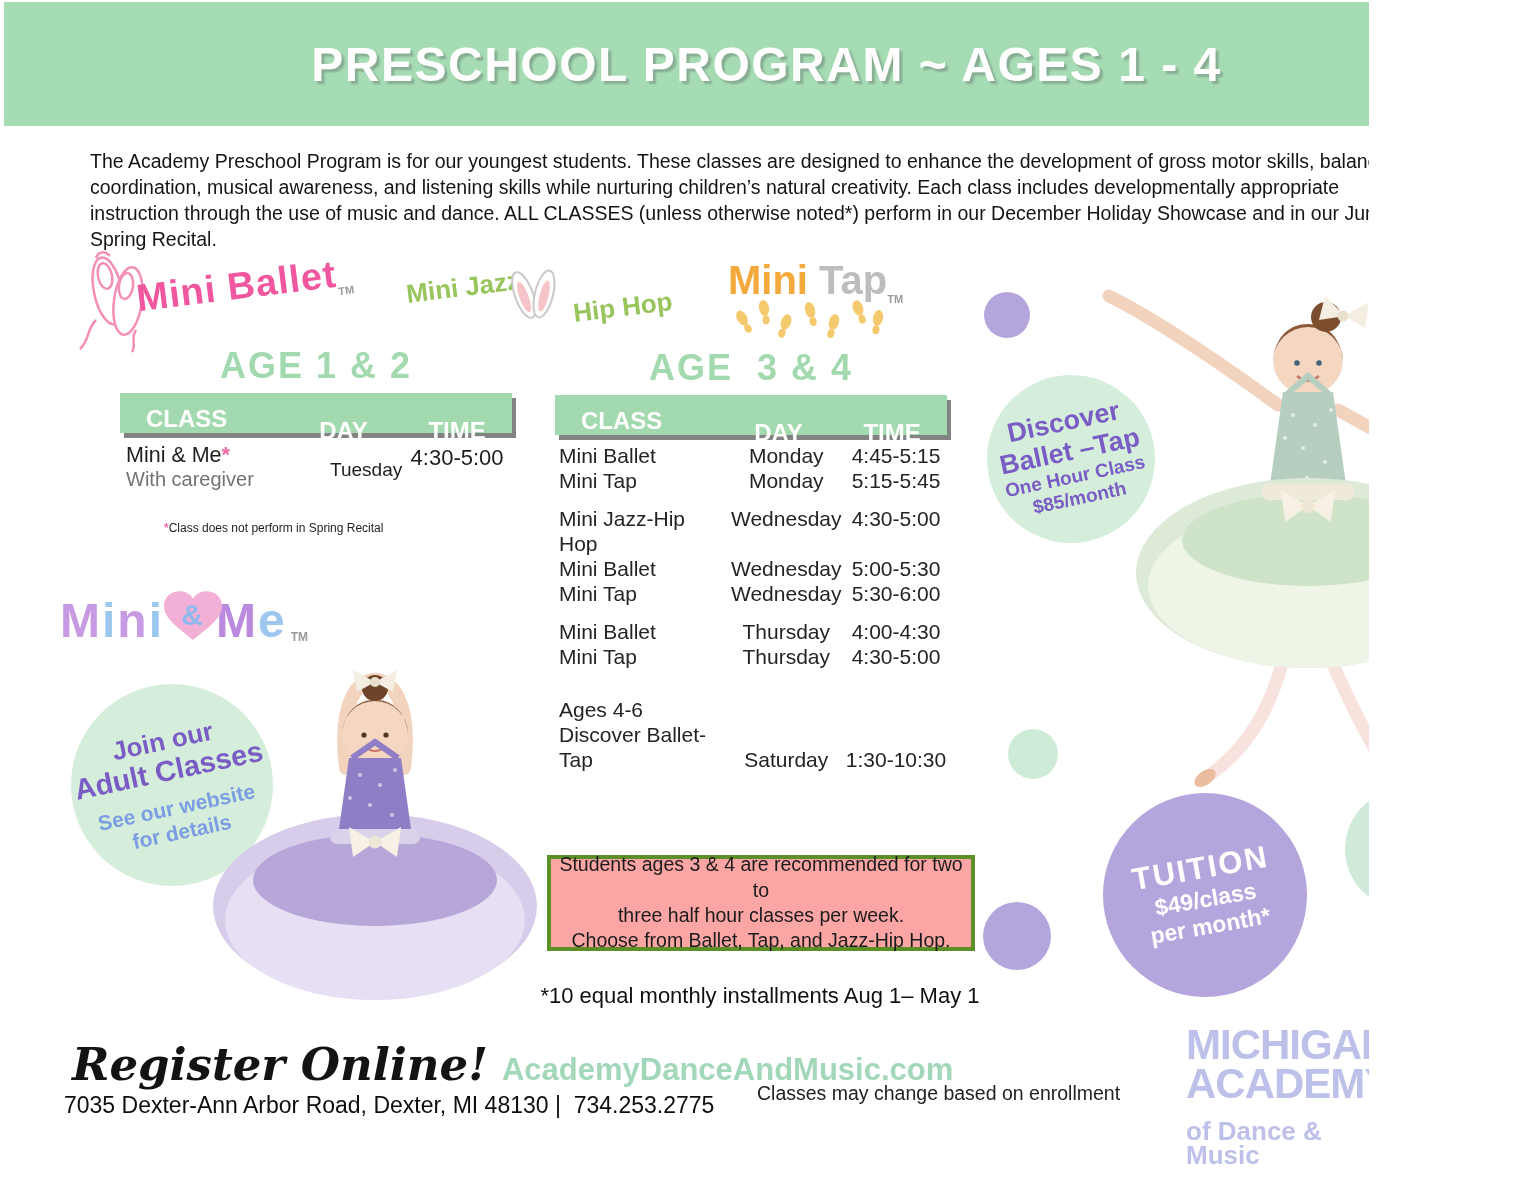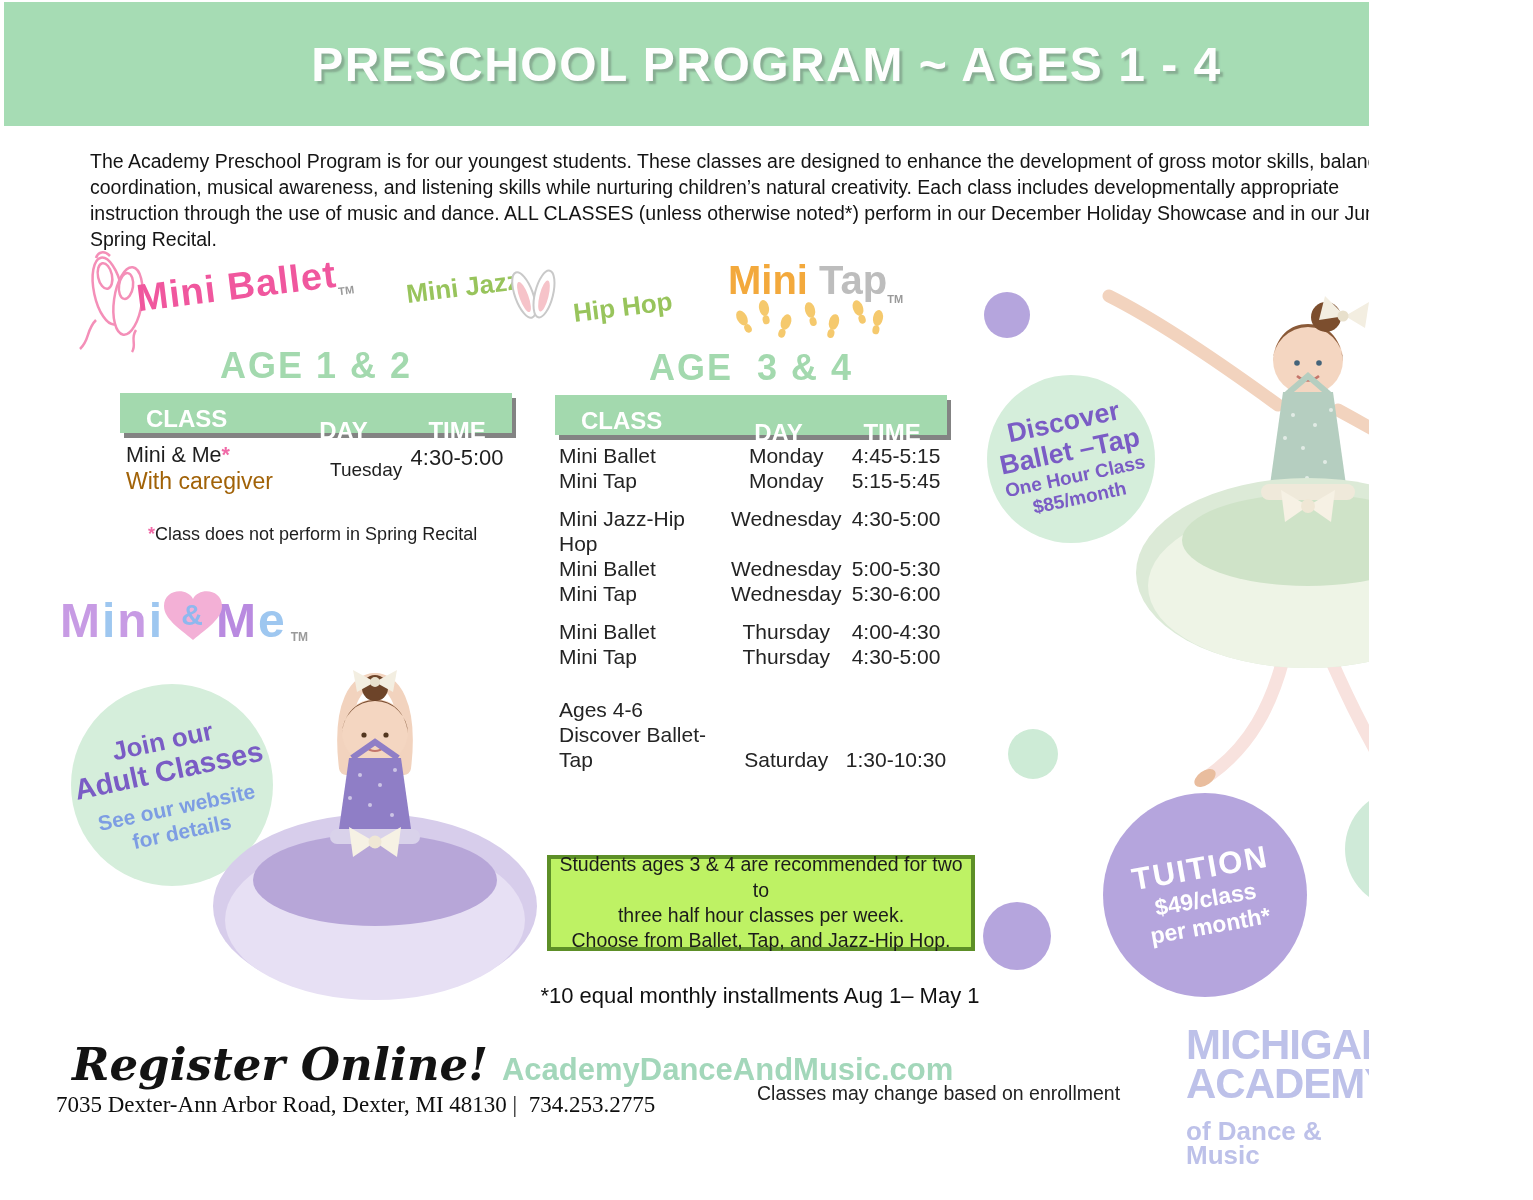--- a/index.html
+++ b/index.html
@@ -47,25 +47,25 @@
              letter-spacing:2px;margin-bottom:6px;white-space:pre;}
   .tbl-head{height:40px;background:#a3d9ae;box-shadow:4px 5px 0 rgba(104,104,104,.82);
             display:grid;grid-template-columns:42% 30% 28%;align-items:center;
             color:#fff;font-weight:800;font-size:24px;}
   .tbl-head .h1{padding-left:26px;}
   .tbl-head .h2,.tbl-head .h3{text-align:center;margin-top:24px;}
 
   .t1-body{margin-top:10px;display:grid;grid-template-columns:42% 30% 28%;
            font-size:21.5px;color:#1e1e1e;align-items:start;}
   .t1-class{padding-left:6px;line-height:1.15;}
-  .t1-sub{font-size:23px;color:#a16207;}
+  .t1-sub{font-size:20px;color:#737373;}
   .t1-day{text-align:right;font-size:19px;margin-top:16px;}
   .t1-time{text-align:center;font-size:22px;margin-top:2px;}
   .star{color:#f06aa7;font-weight:700;}
-  .t1-note{margin-top:30px;margin-left:28px;font-size:18px;color:#1e1e1e;}
+  .t1-note{margin-top:30px;margin-left:44px;font-size:12px;color:#1e1e1e;}
 
   .t2-body{margin-top:8px;font-size:21px;color:#242424;}
   .t2row{display:grid;grid-template-columns:44% 30% 26%;line-height:25px;}
   .t2row .cls{padding-left:4px;}
   .t2row .day{text-align:center;}
   .t2row .time{text-align:center;}
   .gap{margin-top:13px;}
   .gap-lg{margin-top:28px;}
   .agesrow{align-items:end;}
   .prefix{display:block;}
@@ -96,32 +96,32 @@
           font-size:30px;color:#8fb8ee;font-weight:800;}
   .mm-tm{font-size:12px;color:#9a9a9a;font-weight:600;align-self:flex-end;margin:0 0 18px 4px;letter-spacing:0;}
 
   
   .ballerina{position:absolute;}
   .ballerina-purple{left:200px;top:630px;}
   .ballerina-green{left:1093px;top:280px;}
 
   
   .rec-box{position:absolute;left:547px;top:855px;width:428px;height:96px;
-           border:4px solid #5d8f27;box-sizing:border-box;background:#bef264;
+           border:4px solid #5d8f27;box-sizing:border-box;background:#fca5a5;
            display:flex;flex-direction:column;justify-content:center;
            text-align:center;font-size:19.5px;color:#1b1b1b;line-height:1.3;}
   .installments{position:absolute;left:520px;top:983px;width:480px;text-align:center;
                 font-size:22px;color:#101010;}
 
   
   .register-row{position:absolute;left:72px;top:1038px;display:flex;align-items:baseline;gap:14px;}
   .register{font-family:"DejaVu Serif",serif;font-style:italic;font-weight:700;
             font-size:45px;color:#131313;}
   .website{font-size:31px;font-weight:700;color:#a3d7ba;}
-  .address{position:absolute;left:56px;top:1092px;font-size:23px;color:#0e0e0e;white-space:pre;font-family:Liberation Serif, serif;}
+  .address{position:absolute;left:64px;top:1092px;font-size:23px;color:#0e0e0e;white-space:pre;}
   .enroll-note{position:absolute;left:757px;top:1082px;font-size:19.5px;color:#222;}
   .malogo{position:absolute;left:1186px;top:1026px;color:#bdc1e9;line-height:.92;}
   .malogo .l1,.malogo .l2{font-size:42px;font-weight:800;letter-spacing:-1px;}
   .malogo .l3{font-size:26px;font-weight:800;margin-top:17px;letter-spacing:0;}
   .madancer{position:absolute;left:1372px;top:1028px;}
 </style>
 </head>
 <body>
 
 <div class="page">

